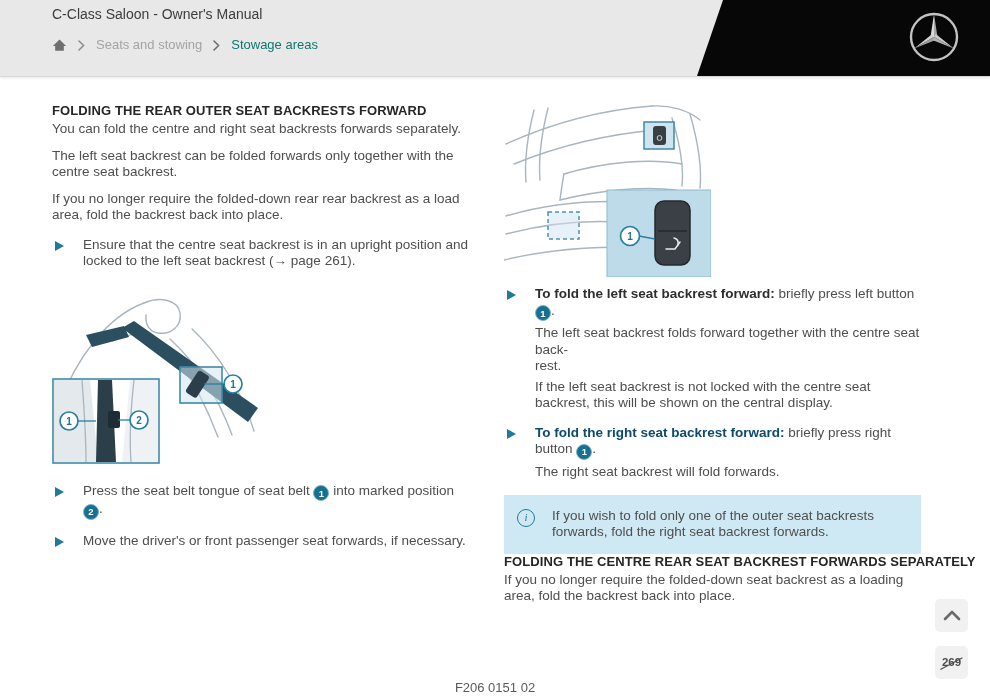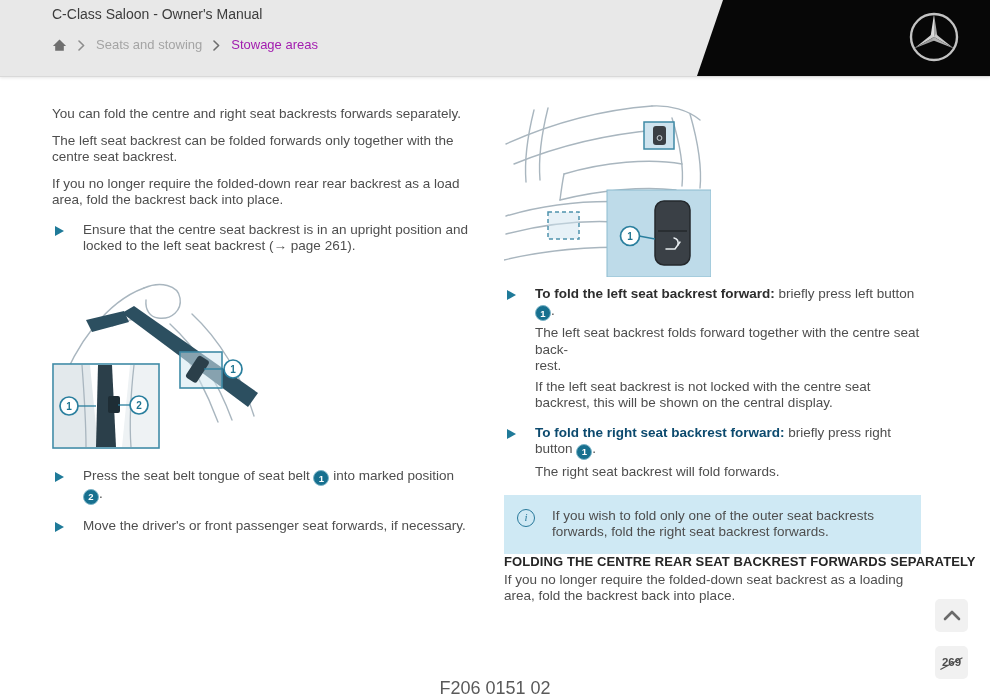--- a/index.html
+++ b/index.html
@@ -14,21 +14,21 @@
   
   .header {
     position:absolute; top:0; left:0; width:990px; height:76px;
     background:#e8e8e8; border-bottom:1px solid #d9d9d9;
     box-shadow:0 1px 3px rgba(0,0,0,.10);
   }
   .header-title { position:absolute; left:52px; top:6px; font-size:14px; color:#3c3c3c; }
   .breadcrumb { position:absolute; left:52px; top:37px; display:flex; align-items:center; gap:11px; font-size:13px; }
   .crumb-sep { display:flex; align-items:center; }
   .crumb-muted { color:#a4a4a4; cursor:pointer; }
-  .crumb-current { color:#a21caf; }
+  .crumb-current { color:#0f766e; }
   .home-btn { display:flex; align-items:center; cursor:pointer; }
   .wedge {
     position:absolute; top:0; right:0; width:293px; height:76px;
     background:#070707;
     -webkit-clip-path:polygon(26px 0, 100% 0, 100% 100%, 0 100%);
     clip-path:polygon(26px 0, 100% 0, 100% 100%, 0 100%);
   }
   .logo { position:absolute; top:11px; right:30px; }
 
   
@@ -79,21 +79,21 @@
     font-family:"Liberation Serif", serif; font-style:italic;
     font-size:11px; line-height:1; margin-top:1px;
   }
   .info-text { margin-left:17px; }
 
   .heading-2 { margin-top:14px; }
 
   
   .figure-code {
     position:absolute; left:0; top:680px; width:990px;
-    text-align:center; font-size:18px; color:#5a5a5a;
+    text-align:center; font-size:13px; color:#5a5a5a;
   }
   .fab {
     position:absolute; right:22px; width:33px; height:33px;
     background:#f1f1f1; display:flex; align-items:center; justify-content:center;
     cursor:pointer; border-radius:5px;
   }
   .fab-top  { top:599px; }
   .fab-page { top:646px; }
   .page-num {
     position:relative; font-size:11.5px; color:#4c4c4c; font-weight:bold; line-height:1;
@@ -139,20 +139,21 @@
           <polygon points="6.1,37.5 24.25,22.97 26,26" fill="#d2d2d2"></polygon>
           <polygon points="6.1,37.5 27.75,29.03 26,26" fill="#9e9e9e"></polygon>
           <polygon points="45.9,37.5 27.75,22.97 26,26" fill="#c9c9c9"></polygon>
           <polygon points="45.9,37.5 24.25,29.03 26,26" fill="#b0b0b0"></polygon>
         </svg>
       </span>
     </div>
   </div>
 
   <div class="col-left">
+    <h2 class="section-heading">FOLDING THE REAR OUTER SEAT BACKRESTS FORWARD</h2>
     <p class="body-text mt0">You can fold the centre and right seat backrests forwards separately.</p>
     <p class="body-text">The left seat backrest can be folded forwards only together with the centre seat backrest.</p>
     <p class="body-text">If you no longer require the folded-down rear rear backrest as a load area, fold the backrest back into place.</p>
 
     <div class="step">
       <span class="tri"></span>
       <span class="step-body">Ensure that the centre seat backrest is in an upright position and locked to the left seat backrest (→ page 261).</span>
     </div>
 
     <svg class="figure fig-belt" width="208" height="172" viewBox="0 0 208 172">

